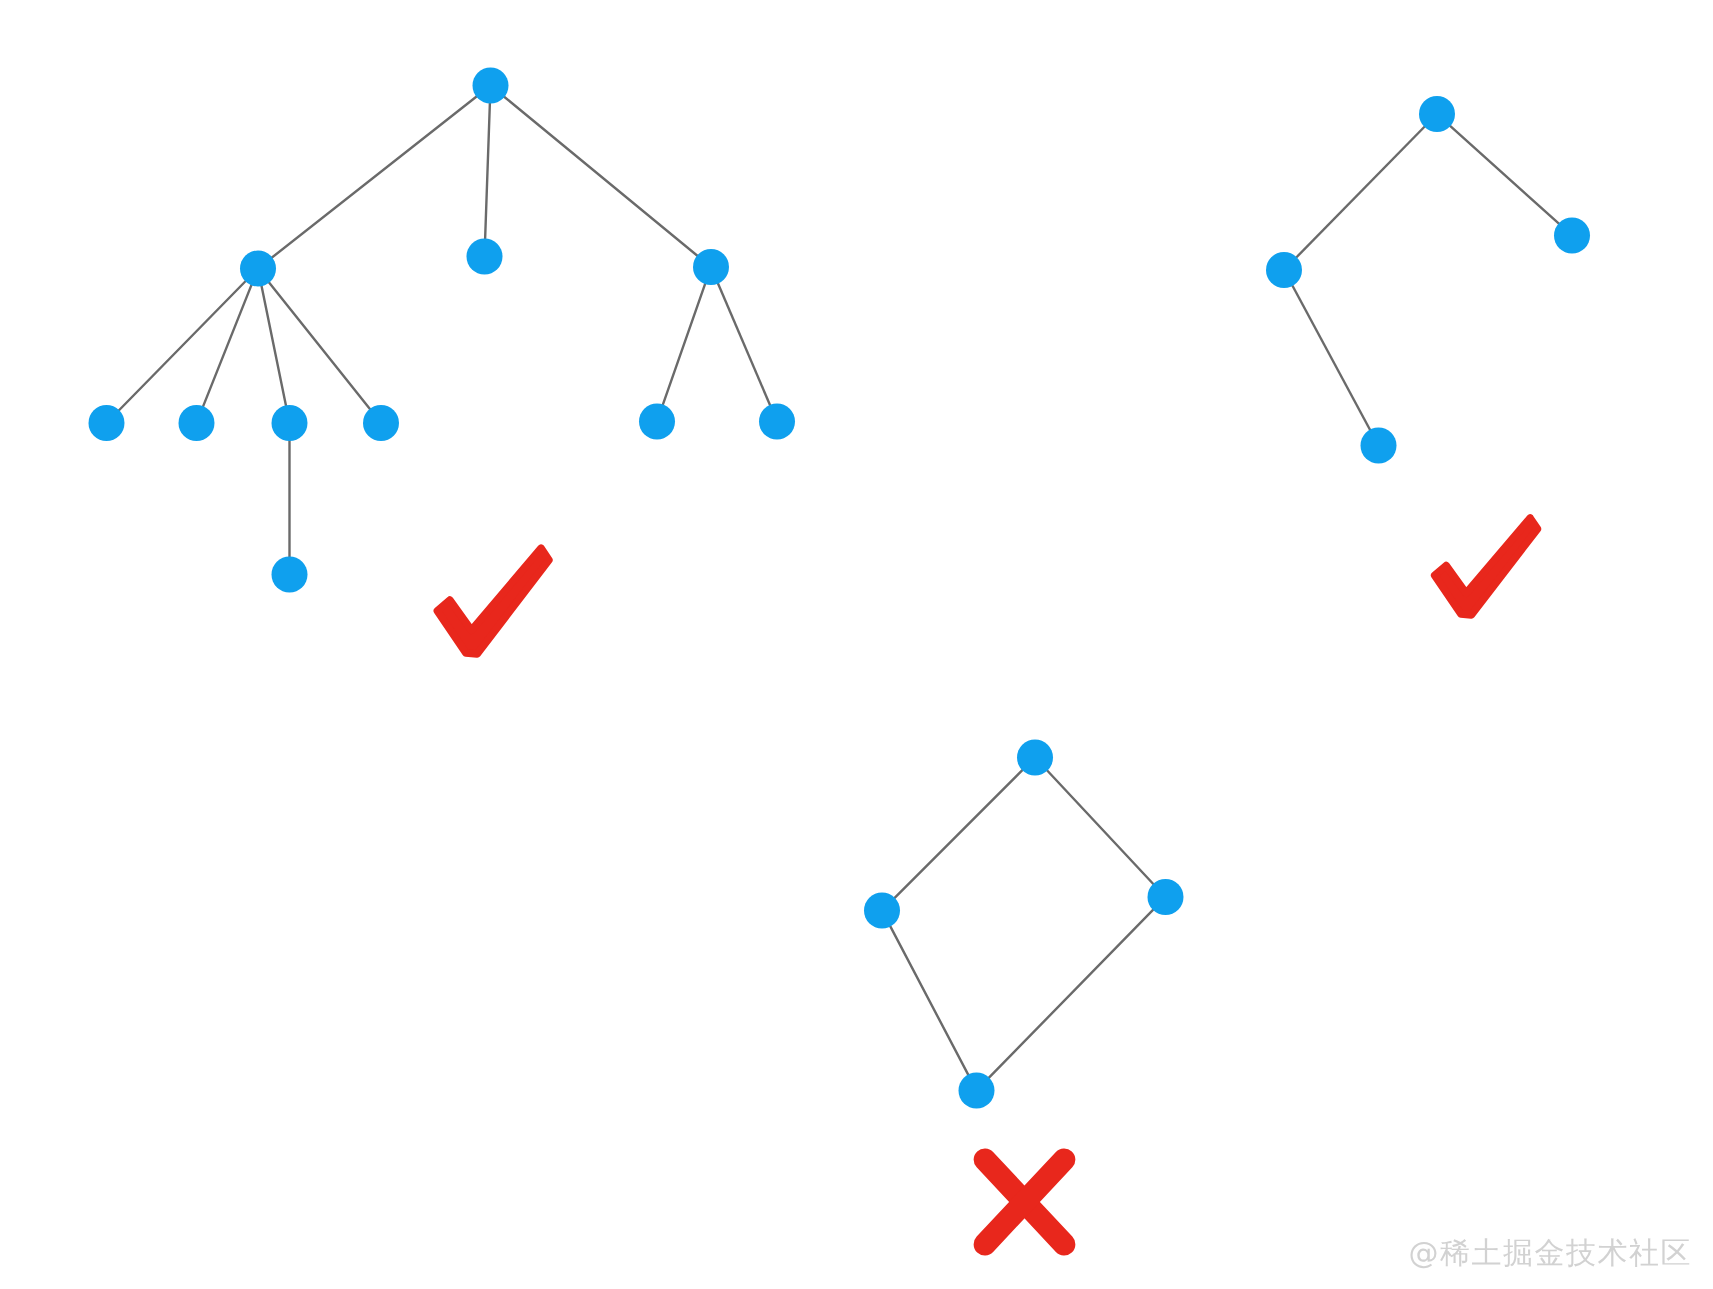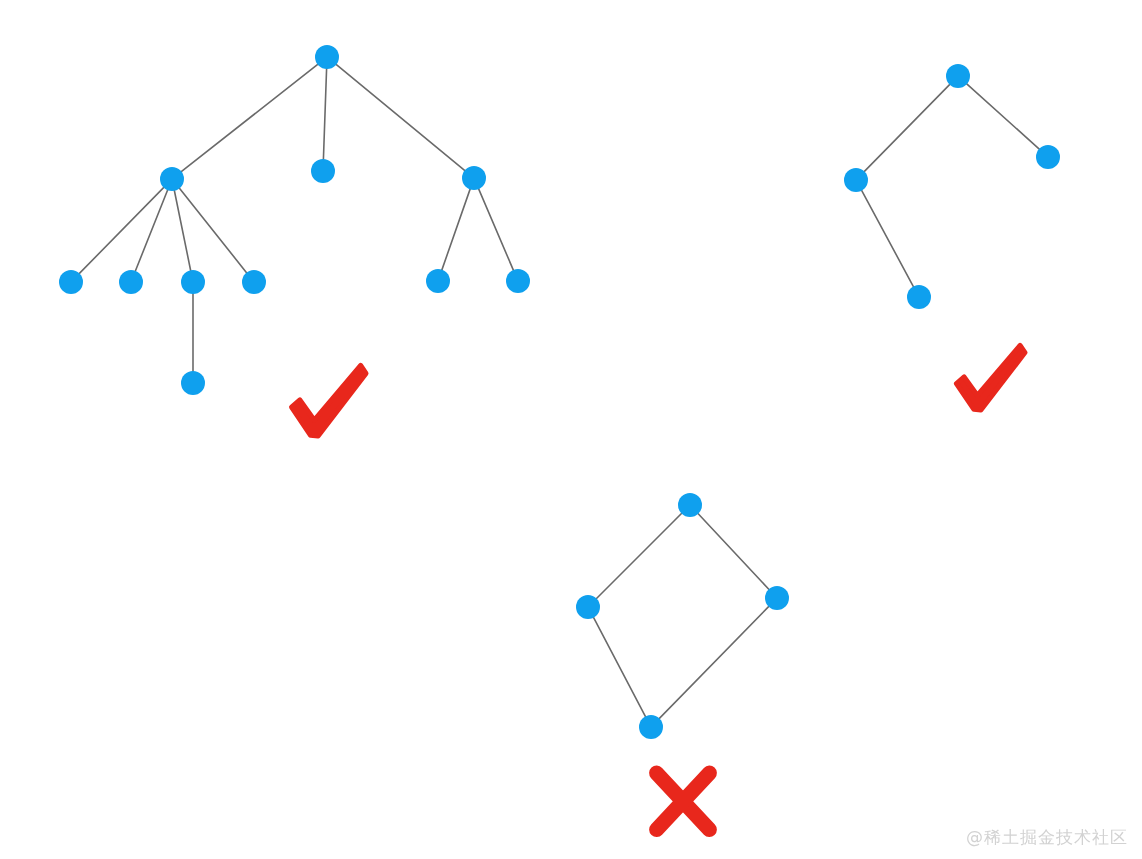--- a/index.html
+++ b/index.html
@@ -29,21 +29,21 @@
     left: 0;
     width: 1142px;
     height: 859px;
     display: block;
   }
   .watermark-text {
     position: absolute;
     right: 14px;
     bottom: 10px;
     font-family: "DejaVu Sans", sans-serif;
-    font-size: 17px;
+    font-size: 20px;
     color: #d2d2d2;
     letter-spacing: 1px;
     white-space: nowrap;
     user-select: none;
   }
 </style>
 </head>
 <body>
 
 <div id="diagram-root">

